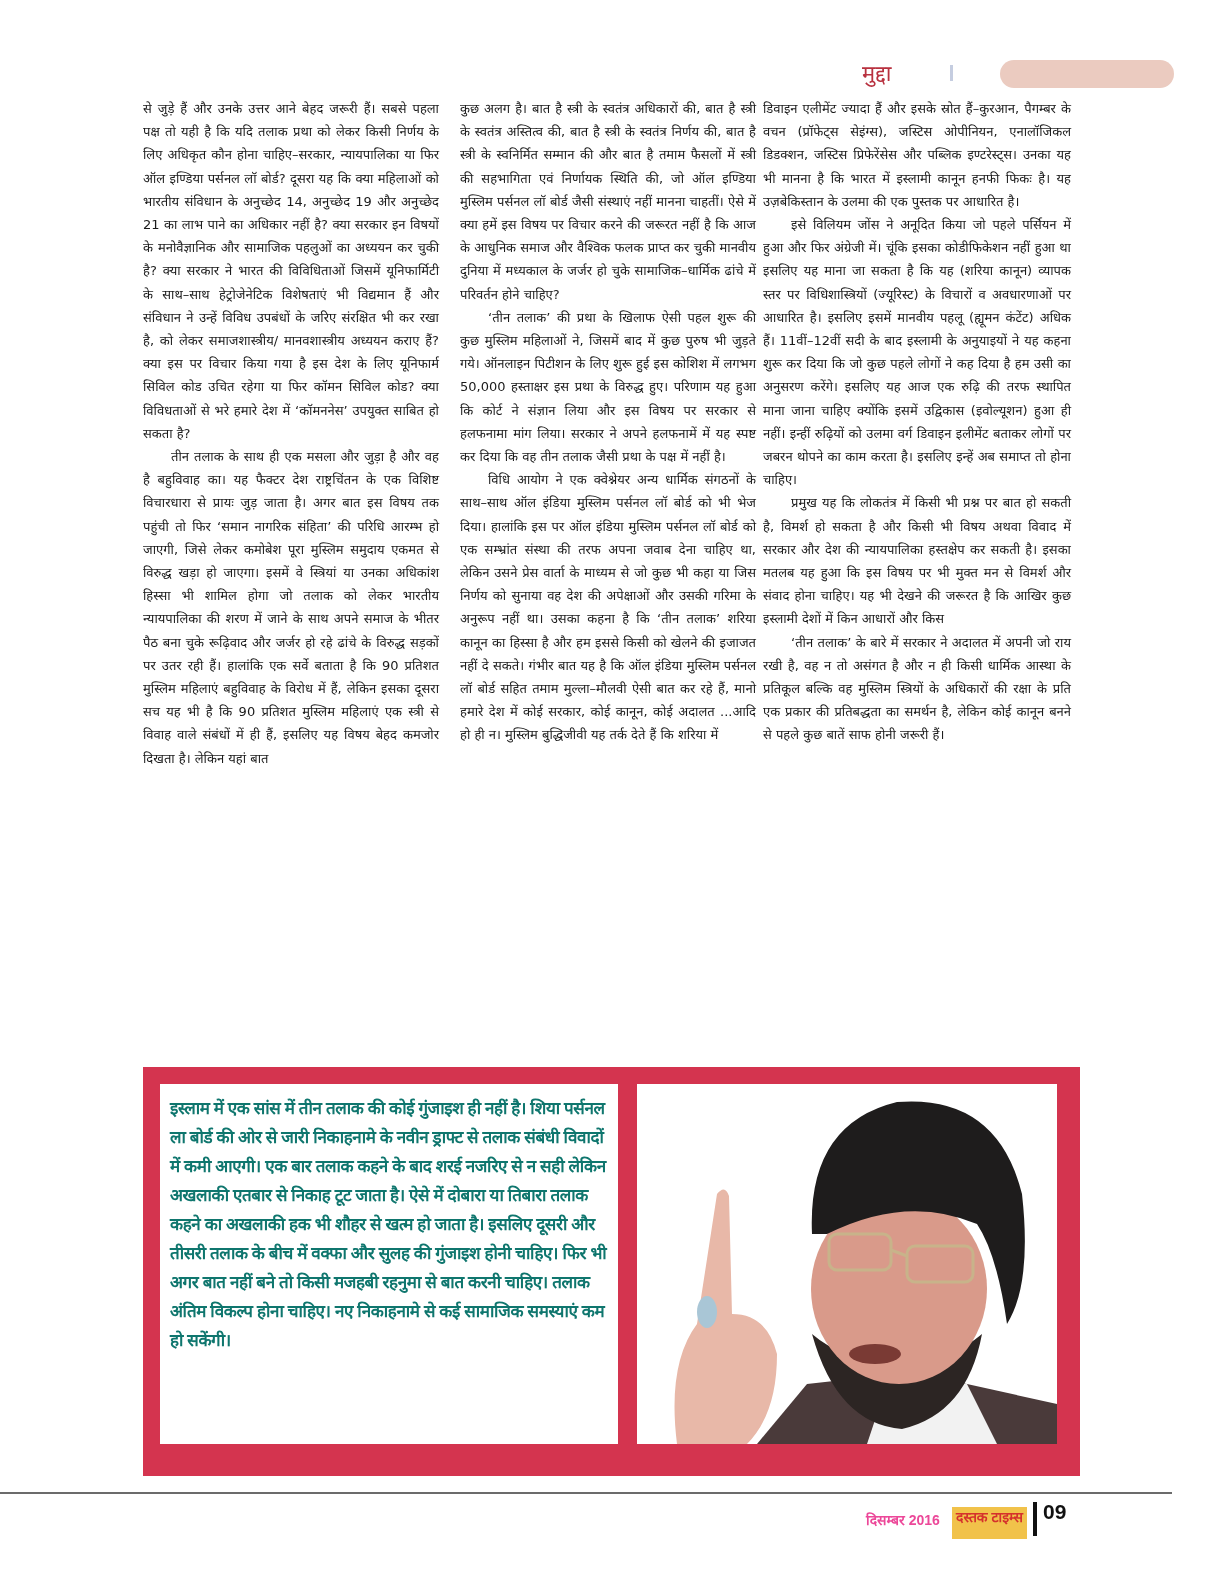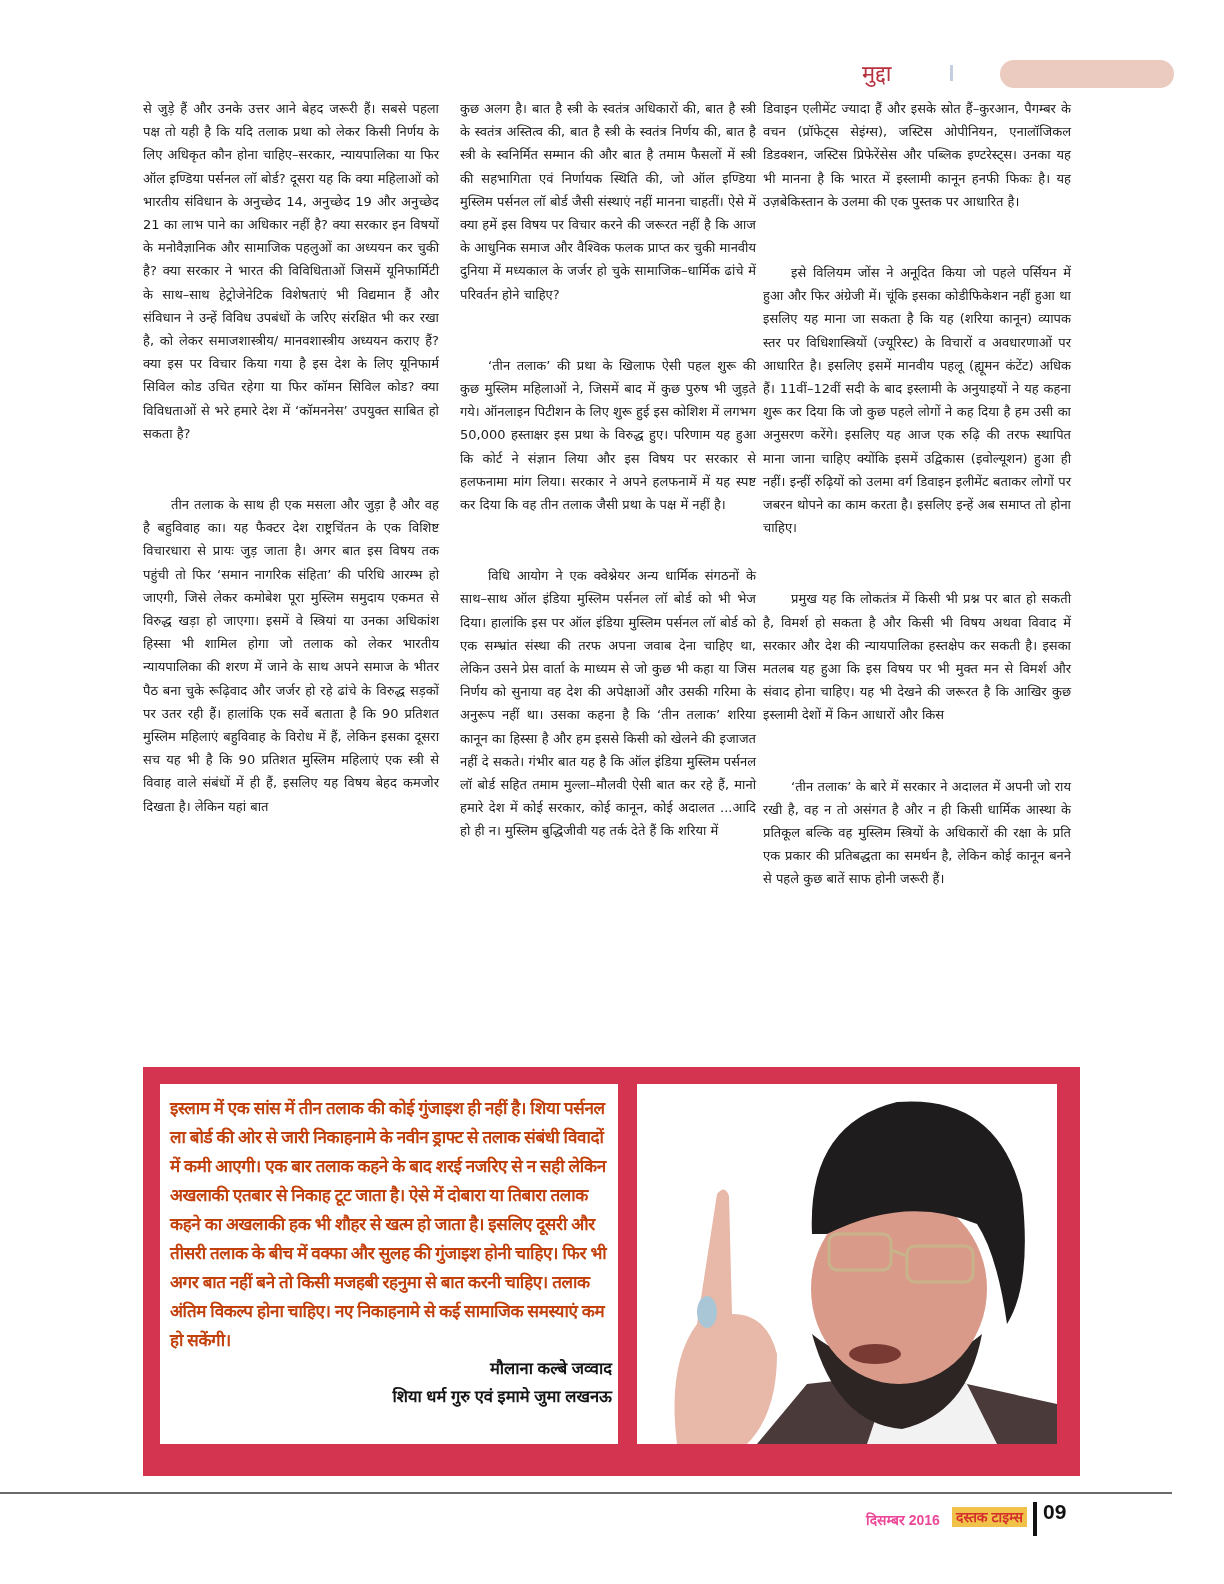--- a/index.html
+++ b/index.html
@@ -9,43 +9,43 @@
   .header { position: absolute; top: 55px; left: 0; width: 1224px; height: 40px; padding-left: 48px; }
   .section-label { position: absolute; left: 862px; top: 2px; font-size: 22px; color: #b8313f; }
   .header-bar { position: absolute; left: 950px; top: 10px; width: 3px; height: 16px; background: #c5cde0; }
   .header-pill { position: absolute; left: 1000px; top: 5px; width: 174px; height: 28px;
                  border-radius: 14px; background: #ebcbc0; }
 
   .columns { position: absolute; top: 97px; left: 143px; width: 932px; height: 955px; }
   .col { position: absolute; top: 0; width: 296px; font-size: 13px; line-height: 23.2px;
          text-align: justify; text-align-last: left; }
   .col p { margin: 0; }
-  .col p.indent { text-indent: 28px; margin-top: 48px; }
+  .col p.indent { text-indent: 28px; }
   .col-1 { left: 0; }
   .col-2 { left: 317px; }
   .col-3 { left: 620px; width: 308px; }
 
   .quote-box { position: absolute; left: 143px; top: 1067px; width: 937px; height: 409px;
                background: #d4344f; }
   .quote-inner { position: absolute; left: 17px; top: 17px; width: 458px; height: 360px;
                  background: #ffffff; }
   .quote-text { position: absolute; left: 10px; top: 10px; width: 440px;
                 font-family: "Liberation Sans", sans-serif; font-weight: bold;
-                font-size: 17px; line-height: 29px; color: #c2410c; letter-spacing: -0.4px; }
+                font-size: 17px; line-height: 29px; color: #0f766e; letter-spacing: -0.4px; }
   .quote-attrib { position: absolute; right: 6px; top: 270px; text-align: right;
                   font-family: "Liberation Sans", sans-serif; font-weight: bold;
                   font-size: 16.5px; line-height: 28px; color: #141414; }
   .photo { position: absolute; left: 494px; top: 17px; width: 420px; height: 360px;
            background: #ffffff; overflow: hidden; }
 
   .footer-rule { position: absolute; left: 0; top: 1492px; width: 1172px; height: 2px; background: #6b6b6b; }
   .footer { position: absolute; top: 1502px; left: 0; width: 1224px; height: 40px; }
   .footer-date { position: absolute; left: 866px; top: 8px; font-family: "Liberation Sans", sans-serif;
                  font-weight: bold; font-size: 14px; color: #ec4899; }
-  .footer-logo { position: absolute; left: 952px; top: 5px; padding: 0 4px; height: 20px;
+  .footer-logo { position: absolute; left: 952px; top: 5px; padding: 0 4px; height: 32px;
                  background: #f1c24a; font-family: "Liberation Sans", sans-serif; font-weight: bold;
                  font-size: 14px; line-height: 20px; color: #d5312c; }
   .footer-sep { position: absolute; left: 1033px; top: 0; width: 4px; height: 34px; background: #111; }
   .footer-page { position: absolute; left: 1043px; top: -2px; font-family: "Liberation Sans", sans-serif;
                  font-weight: bold; font-size: 21px; color: #111; }
 </style>
 </head>
 <body>
 
 <div class="header">
@@ -68,24 +68,20 @@
     <p>डिवाइन एलीमेंट ज्यादा हैं और इसके स्रोत हैं–कुरआन, पैगम्बर के वचन (प्रॉफेट्स सेइंग्स), जस्टिस ओपीनियन, एनालॉजिकल डिडक्शन, जस्टिस प्रिफेरेंसेस और पब्लिक इण्टरेस्ट्स। उनका यह भी मानना है कि भारत में इस्लामी कानून हनफी फिकः है। यह उज़बेकिस्तान के उलमा की एक पुस्तक पर आधारित है।</p>
     <p class="indent">इसे विलियम जोंस ने अनूदित किया जो पहले पर्सियन में हुआ और फिर अंग्रेजी में। चूंकि इसका कोडीफिकेशन नहीं हुआ था इसलिए यह माना जा सकता है कि यह (शरिया कानून) व्यापक स्तर पर विधिशास्त्रियों (ज्यूरिस्ट) के विचारों व अवधारणाओं पर आधारित है। इसलिए इसमें मानवीय पहलू (ह्यूमन कंटेंट) अधिक हैं। 11वीं–12वीं सदी के बाद इस्लामी के अनुयाइयों ने यह कहना शुरू कर दिया कि जो कुछ पहले लोगों ने कह दिया है हम उसी का अनुसरण करेंगे। इसलिए यह आज एक रुढ़ि की तरफ स्थापित माना जाना चाहिए क्योंकि इसमें उद्विकास (इवोल्यूशन) हुआ ही नहीं। इन्हीं रुढ़ियों को उलमा वर्ग डिवाइन इलीमेंट बताकर लोगों पर जबरन थोपने का काम करता है। इसलिए इन्हें अब समाप्त तो होना चाहिए।</p>
     <p class="indent">प्रमुख यह कि लोकतंत्र में किसी भी प्रश्न पर बात हो सकती है, विमर्श हो सकता है और किसी भी विषय अथवा विवाद में सरकार और देश की न्यायपालिका हस्तक्षेप कर सकती है। इसका मतलब यह हुआ कि इस विषय पर भी मुक्त मन से विमर्श और संवाद होना चाहिए। यह भी देखने की जरूरत है कि आखिर कुछ इस्लामी देशों में किन आधारों और किस</p>
     <p class="indent">‘तीन तलाक’ के बारे में सरकार ने अदालत में अपनी जो राय रखी है, वह न तो असंगत है और न ही किसी धार्मिक आस्था के प्रतिकूल बल्कि वह मुस्लिम स्त्रियों के अधिकारों की रक्षा के प्रति एक प्रकार की प्रतिबद्धता का समर्थन है, लेकिन कोई कानून बनने से पहले कुछ बातें साफ होनी जरूरी हैं।</p>
   </div>
 </div>
 
 <div class="quote-box">
   <div class="quote-inner">
     <div class="quote-text">इस्लाम में एक सांस में तीन तलाक की कोई गुंजाइश ही नहीं है। शिया पर्सनल ला बोर्ड की ओर से जारी निकाहनामे के नवीन ड्राफ्ट से तलाक संबंधी विवादों में कमी आएगी। एक बार तलाक कहने के बाद शरई नजरिए से न सही लेकिन अखलाकी एतबार से निकाह टूट जाता है। ऐसे में दोबारा या तिबारा तलाक कहने का अखलाकी हक भी शौहर से खत्म हो जाता है। इसलिए दूसरी और तीसरी तलाक के बीच में वक्फा और सुलह की गुंजाइश होनी चाहिए। फिर भी अगर बात नहीं बने तो किसी मजहबी रहनुमा से बात करनी चाहिए। तलाक अंतिम विकल्प होना चाहिए। नए निकाहनामे से कई सामाजिक समस्याएं कम हो सकेंगी।</div>
-    <div class="quote-attrib">
-      <div>मौलाना कल्बे जव्वाद</div>
-      <div>शिया धर्म गुरु एवं इमामे जुमा लखनऊ</div>
-    </div>
   </div>
   <div class="photo" title="portrait of cleric in black turban raising finger">
     <svg width="420" height="360" viewBox="0 0 420 360">
       <rect width="420" height="360" fill="#ffffff"></rect>
 
       <path d="M120 360 L170 300 L260 290 L330 300 L420 320 L420 360 Z" fill="#4a3a3a"></path>
       <path d="M250 300 L330 300 L360 360 L230 360 Z" fill="#f2f2f2"></path>
 
       <path d="M175 250 Q200 340 265 345 Q330 330 345 250 Q310 280 260 275 Q210 280 175 250 Z" fill="#2c2523"></path>
 

